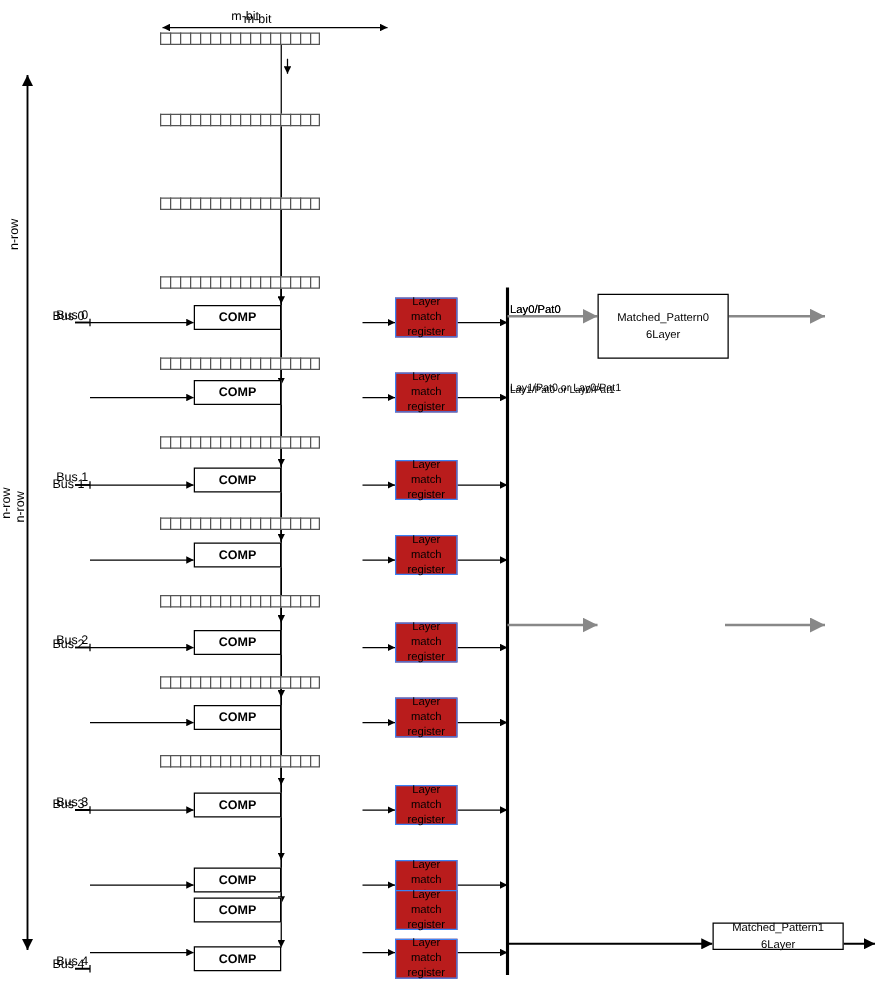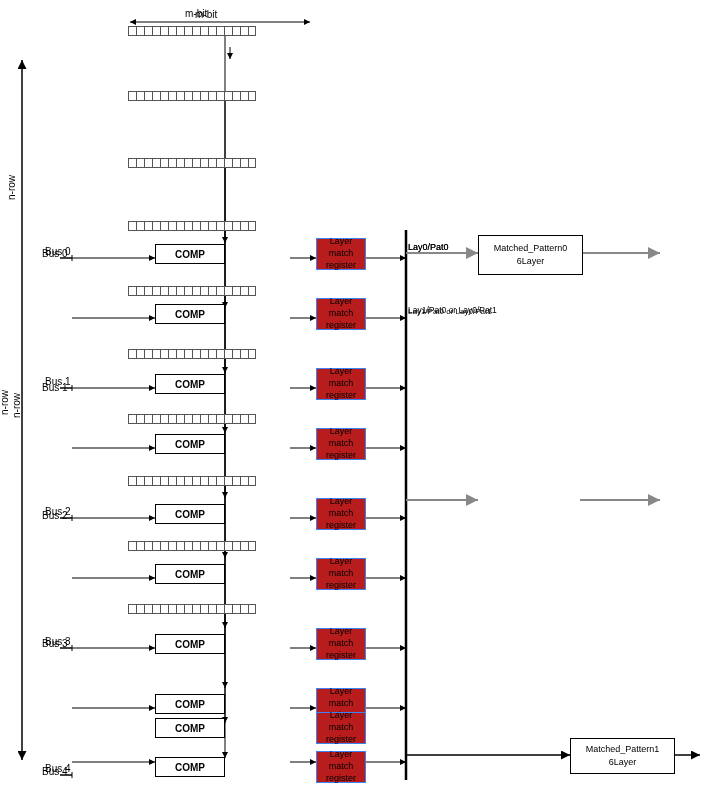--- a/index.html
+++ b/index.html
@@ -420,22 +420,22 @@
         <div style="width:8px;height:10px;border:1px solid #555;border-right:none;background:#fff;"></div>
         <div style="width:8px;height:10px;border:1px solid #555;border-right:none;background:#fff;"></div>
         <div style="width:8px;height:10px;border:1px solid #555;border-right:none;background:#fff;"></div>
         <div style="width:8px;height:10px;border:1px solid #555;border-right:none;background:#fff;"></div>
         <div style="width:8px;height:10px;border:1px solid #555;background:#fff;"></div>
     </div>
   </div>
   <div class="comp-box" style="left:155px;top:718px;width:70px;height:20px;">COMP</div>
   <div class="lmr-box" style="left:316px;top:712px;width:50px;height:32px;">Layer<br>match<br>register</div>
 
-  <div class="matched-box" style="left:478px;top:235px;width:105px;height:40px;">Matched_Pattern0<br>6Layer</div>
-  <div class="matched-box" style="left:570px;top:738px;width:105px;height:36px;">Matched_Pattern1<br>6Layer</div>
+  <div class="matched-box" style="left:478px;top:235px;width:105px;height:52px;">Matched_Pattern0<br>6Layer</div>
+  <div class="matched-box" style="left:570px;top:738px;width:105px;height:22px;">Matched_Pattern1<br>6Layer</div>
 
   <div class="label" style="left:42px;top:248px;font-size:10px;">Bus 0</div>
   <div class="label" style="left:42px;top:382px;font-size:10px;">Bus 1</div>
   <div class="label" style="left:42px;top:510px;font-size:10px;">Bus 2</div>
   <div class="label" style="left:42px;top:638px;font-size:10px;">Bus 3</div>
   <div class="label" style="left:42px;top:766px;font-size:10px;">Bus 4</div>
 
   <div class="label" style="left:408px;top:242px;font-size:9px;">Lay0/Pat0</div>
   <div class="label" style="left:408px;top:307px;font-size:8px;width:150px;">Lay1/Pat0 or Lay0/Pat1</div>
 

